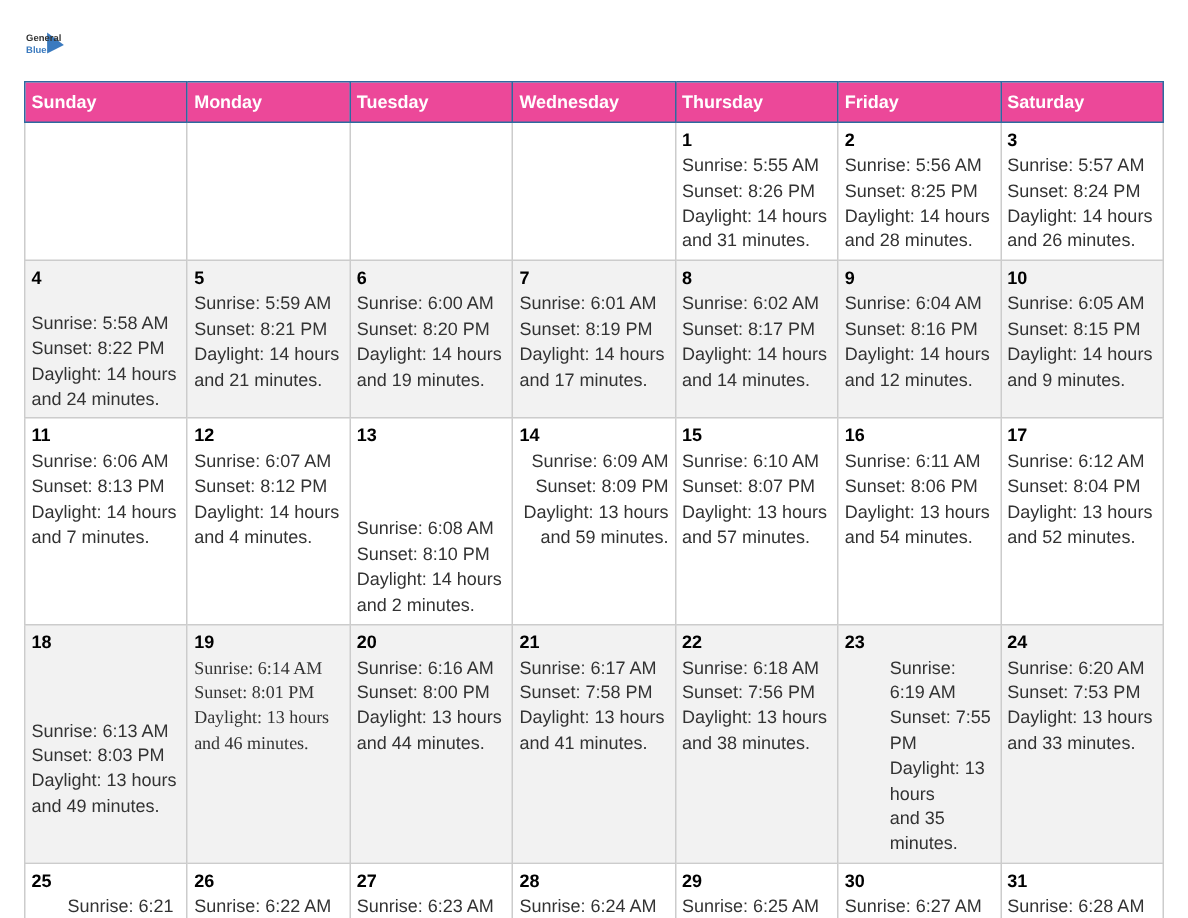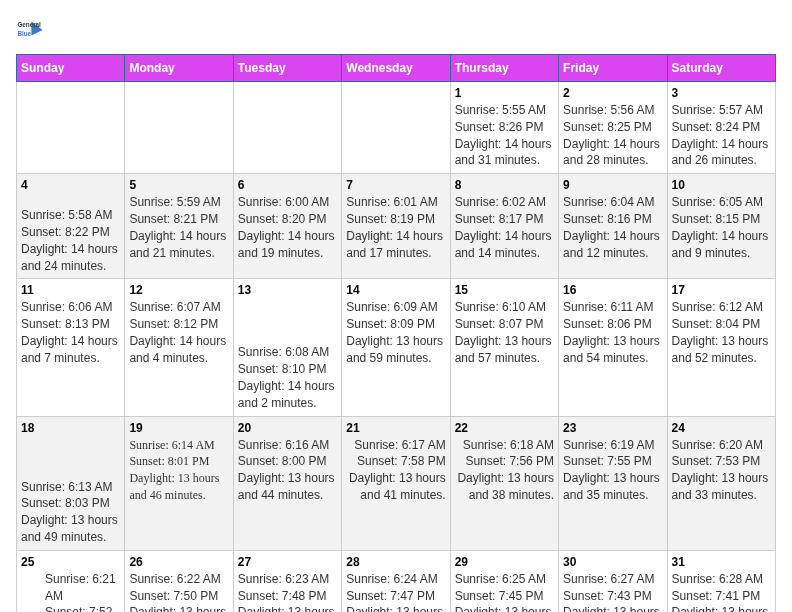--- a/index.html
+++ b/index.html
@@ -37,21 +37,21 @@
     .subtitle {
       font-size: 16px;
       color: #333;
     }
     table {
       width: 100%;
       border-collapse: collapse;
       font-size: 11px;
     }
     thead tr th {
-      background-color: #d946ef;
+      background-color: #ec4899;
       color: #fff;
       padding: 6px 4px;
       text-align: left;
       font-size: 12px;
       font-weight: bold;
       border: 1px solid #2d6aa0;
     }
     tbody tr td {
       border: 1px solid #ccc;
       padding: 4px;
@@ -204,21 +204,21 @@
         </td>
         <td>
           <span class="day-number">13</span>
           <div class="day-info" style="white-space: pre-line; margin-top: 47px;">Sunrise: 6:08 AM
 Sunset: 8:10 PM
 Daylight: 14 hours
 and 2 minutes.</div>
         </td>
         <td>
           <span class="day-number">14</span>
-          <div class="day-info" style="white-space: pre-line;">Sunrise: 6:09 AM
+          <div class="day-info" style="white-space: pre-line; text-align: right;">Sunrise: 6:09 AM
 Sunset: 8:09 PM
 Daylight: 13 hours
 and 59 minutes.</div>
         </td>
         <td>
           <span class="day-number">15</span>
           <div class="day-info" style="white-space: pre-line;">Sunrise: 6:10 AM
 Sunset: 8:07 PM
 Daylight: 13 hours
 and 57 minutes.</div>
@@ -255,35 +255,35 @@
         </td>
         <td>
           <span class="day-number">20</span>
           <div class="day-info" style="white-space: pre-line;">Sunrise: 6:16 AM
 Sunset: 8:00 PM
 Daylight: 13 hours
 and 44 minutes.</div>
         </td>
         <td>
           <span class="day-number">21</span>
-          <div class="day-info" style="white-space: pre-line; text-align: right;">Sunrise: 6:17 AM
+          <div class="day-info" style="white-space: pre-line;">Sunrise: 6:17 AM
 Sunset: 7:58 PM
 Daylight: 13 hours
 and 41 minutes.</div>
         </td>
         <td>
           <span class="day-number">22</span>
-          <div class="day-info" style="white-space: pre-line; text-align: right;">Sunrise: 6:18 AM
+          <div class="day-info" style="white-space: pre-line;">Sunrise: 6:18 AM
 Sunset: 7:56 PM
 Daylight: 13 hours
 and 38 minutes.</div>
         </td>
         <td>
           <span class="day-number">23</span>
-          <div class="day-info" style="white-space: pre-line;">Sunrise: 6:19 AM
+          <div class="day-info" style="white-space: pre-line; margin-left: 30px;">Sunrise: 6:19 AM
 Sunset: 7:55 PM
 Daylight: 13 hours
 and 35 minutes.</div>
         </td>
         <td>
           <span class="day-number">24</span>
           <div class="day-info" style="white-space: pre-line;">Sunrise: 6:20 AM
 Sunset: 7:53 PM
 Daylight: 13 hours
 and 33 minutes.</div>

